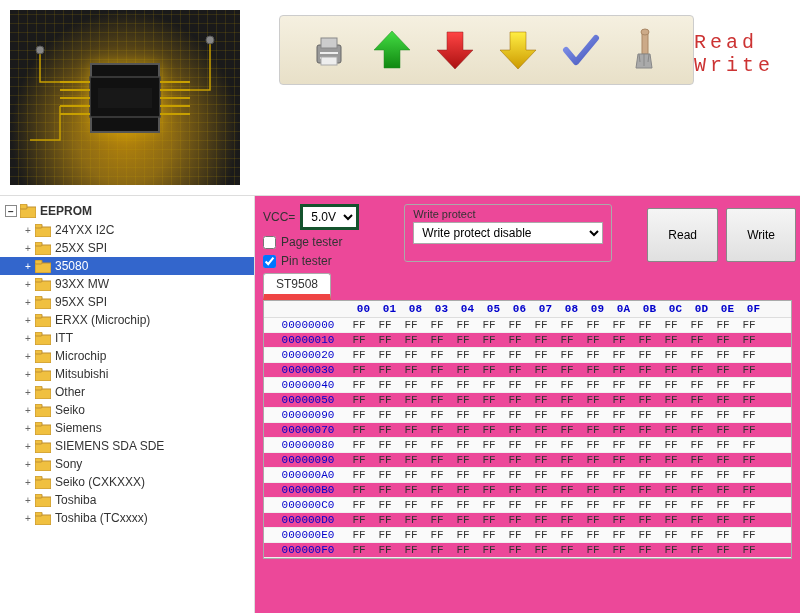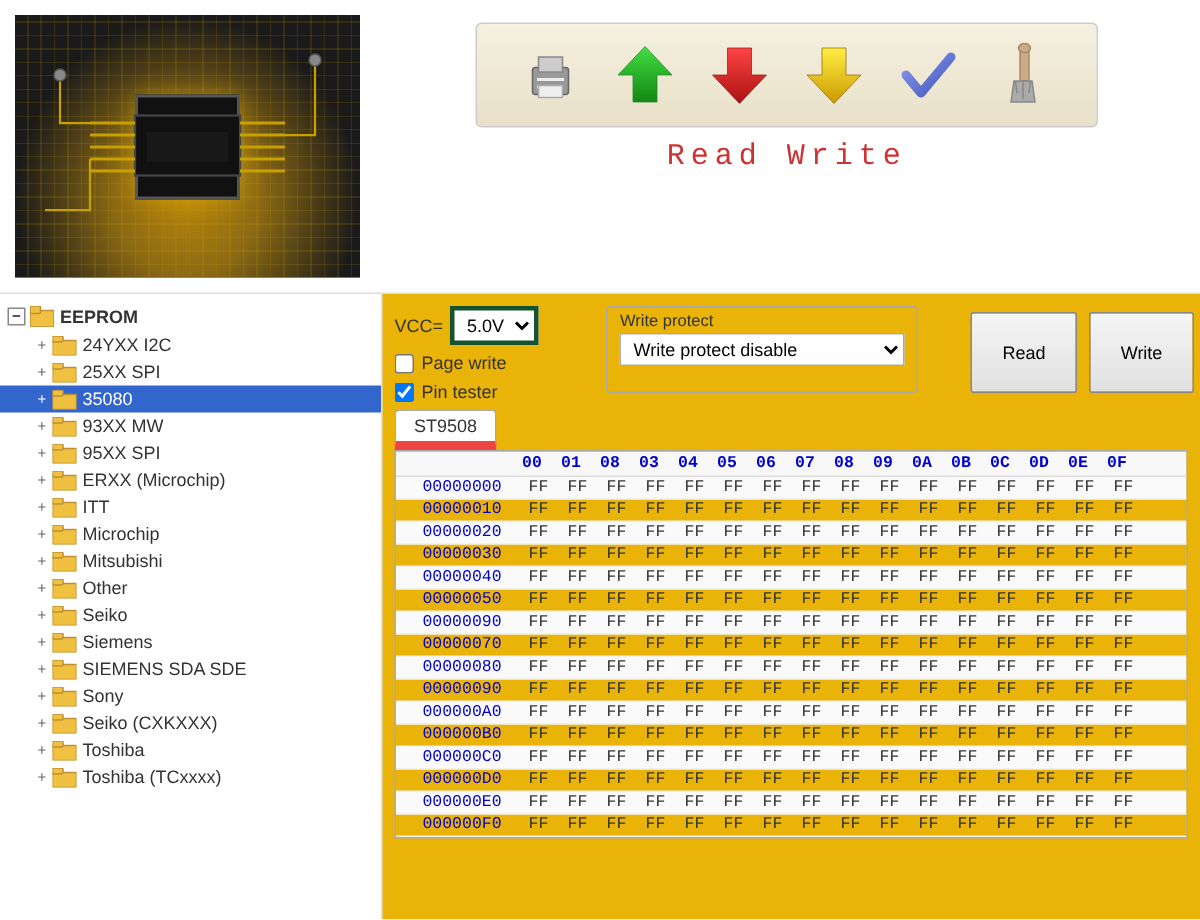--- a/index.html
+++ b/index.html
@@ -56,21 +56,21 @@
       background:
         repeating-linear-gradient(0deg, transparent, transparent 8px, rgba(200,160,0,0.15) 8px, rgba(200,160,0,0.15) 9px),
         repeating-linear-gradient(90deg, transparent, transparent 8px, rgba(200,160,0,0.15) 8px, rgba(200,160,0,0.15) 9px);
       z-index: 1;
     }
 
     
     .toolbar-area {
       flex: 1;
       display: flex;
-      flex-direction: column;
+      flex-direction: row;
       align-items: center;
       padding: 5px 20px;
       margin-left: 19px;
     }
 
     .toolbar-icons {
       display: flex;
       align-items: center;
       gap: 15px;
       background: linear-gradient(to bottom, #f5f0e0, #e8e0c8);
@@ -160,21 +160,21 @@
       font-size: 10px;
       margin-right: 3px;
       background: white;
     }
 
     
     .right-panel {
       flex: 1;
       padding: 8px;
       overflow-y: auto;
-      background: #eab308;
+      background: #ec4899;
     }
 
     .vcc-label {
       font-size: 12px;
       color: #333;
     }
 
     .vcc-select {
       border: 3px solid #14532d;
       padding: 2px 4px;
@@ -277,21 +277,21 @@
 
     .hex-cols {
       display: flex;
       gap: 4px;
       color: #0000cc;
       font-weight: bold;
     }
 
     .hex-col {
       width: 22px;
-      text-align: left;
+      text-align: right;
       font-size: 11px;
     }
 
     .hex-row {
       display: flex;
       padding: 1px 4px;
       border-bottom: 1px solid #f0f0f0;
     }
 
     .hex-row:nth-child(odd) {
@@ -612,21 +612,21 @@
       <div class="config-left">
         <div style="display:flex; align-items:center; gap:5px;">
           <span class="vcc-label">VCC=</span>
           <select class="vcc-select">
             <option>5.0V</option>
             <option>3.3V</option>
           </select>
         </div>
         <div class="checkbox-row">
           <input type="checkbox" style="">
-          <label>Page write</label>
+          <label>Page tester</label>
         </div>
         <div class="checkbox-row">
           <input type="checkbox" checked="" style="">
           <label>Pin tester</label>
         </div>
       </div>
 
       <div class="config-right">
         <div class="write-protect-box">
           <div class="write-protect-label">Write protect</div>

